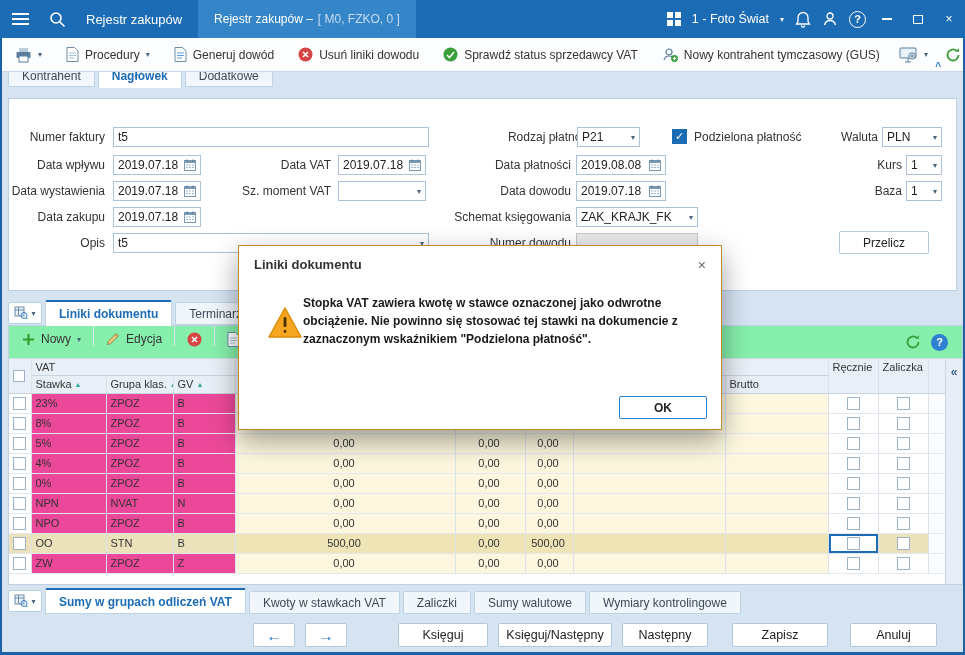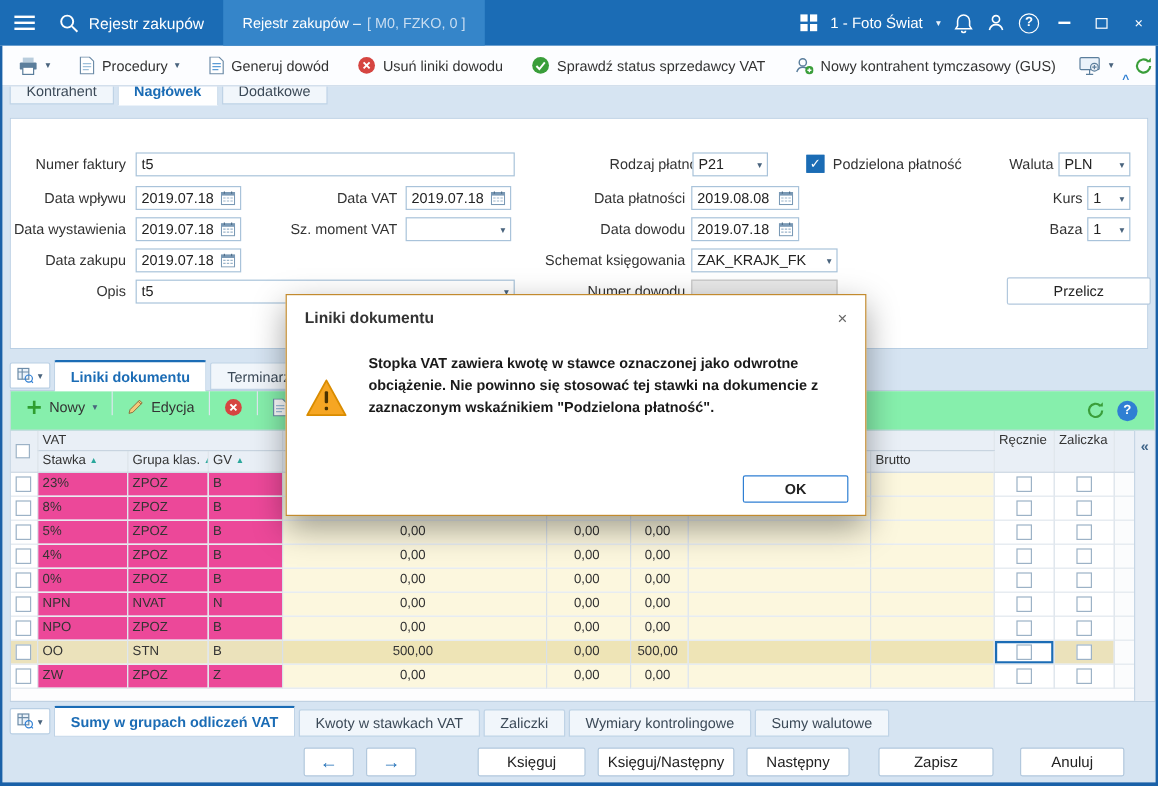--- a/index.html
+++ b/index.html
@@ -12,21 +12,21 @@
   .edge-l{left:0}.edge-r{right:0}
   .edge-b{position:absolute;left:0;right:0;bottom:0;height:3px;background:#1a61a8;z-index:60}
 
   
   .topbar{position:absolute;top:0;left:0;right:0;height:38px;background:#1b6cb5;display:flex;
           align-items:center;color:#fff;z-index:40}
   .tb-menu{width:40px;height:38px;display:flex;flex-direction:column;justify-content:center;
            align-items:center;gap:3px;cursor:pointer}
   .tb-menu .bar{width:17px;height:2px;background:#fff}
   .tb-search{width:34px;height:38px;display:flex;align-items:center;justify-content:center;cursor:pointer}
-  .tb-applabel{margin-left:0;font-size:13px;white-space:nowrap}
+  .tb-applabel{margin-left:12px;font-size:13px;white-space:nowrap}
   .tb-doctab{margin-left:16px;height:38px;display:flex;align-items:center;gap:5px;padding:0 16px;
              background:#3585c9;white-space:nowrap;cursor:pointer}
   .tb-doctab .ref{color:#c8ddf1}
   .tb-right{margin-left:auto;display:flex;align-items:center;gap:11px;padding-right:6px}
   .grid-icon{display:grid;grid-template-columns:6px 6px;grid-gap:2px;cursor:pointer}
   .grid-icon i{width:6px;height:6px;background:#fff;display:block}
   .company{font-size:12.5px;cursor:pointer}
   .chev-w{font-size:8px;color:#e8f1fa;cursor:pointer}
   .icon-btn{display:flex;align-items:center;justify-content:center;cursor:pointer}
   .help-top{width:17px;height:17px;border:1.3px solid #fff;border-radius:50%;font-size:11px;
@@ -118,21 +118,21 @@
   .footer{position:absolute;top:614px;left:0;right:0;height:41px;background:#d6e4f2;z-index:12}
   .footer .btn{top:9px;height:24px;font-size:12.5px}
   .footer .arrow{width:42px;color:#1b6cb5;font-weight:bold;font-size:15px}
 
   
   .dialog{position:absolute;left:238px;top:245px;width:484px;height:185px;background:#fff;
           border:1px solid #c28a2e;box-shadow:0 10px 26px rgba(0,0,0,.38);z-index:50}
   .dlg-title-row{display:flex;align-items:center;justify-content:space-between;padding:11px 15px 6px 15px}
   .dlg-title{font-weight:bold;font-size:13px;color:#333}
   .dlg-close{color:#666;font-size:14px;cursor:pointer;line-height:14px}
-  .dlg-body{display:flex;gap:17px;padding:16px 22px 0 15px;align-items:flex-end}
+  .dlg-body{display:flex;padding:16px 22px 0 28px;align-items:center}
   .warn-icon{flex:none;margin-top:2px}
   .dlg-msg{font-weight:bold;font-size:12px;line-height:1.5;color:#1a1a1a;max-width:400px}
   .dlg-ok{position:absolute;right:14px;bottom:10px;width:88px;height:23px;background:#fff;
           border:1px solid #2f7fd3;border-radius:2px;font-weight:bold;font-size:12px;color:#222;cursor:pointer}
 </style>
 </head>
 <body>
 
 <div class="edge-l"></div>
 <div class="edge-r"></div>
@@ -376,21 +376,21 @@
 
   <label class="f-label" style="left:0;top:134px;width:96px">Opis</label>
   <div class="f-field" style="left:104px;top:134px;width:316px">
     <span class="val">t5</span>
     <span class="chevron">▾</span>
   </div>
   <label class="f-label" style="left:425px;top:134px;width:137px">Numer dowodu</label>
   <div class="f-field disabled" style="left:567px;top:134px;width:122px">
     <span class="val"></span>
   </div>
-  <button class="btn" style="left:830px;top:132px;width:120px">Przelicz</button>
+  <button class="btn" style="left:830px;top:132px;width:90px">Przelicz</button>
 </div>
 
 <div class="section-tabs" id="lines-tabs">
   <div class="view-btn">
     <svg width="14" height="14" viewBox="0 0 14 14">
         <rect x="1" y="1" width="9" height="9" fill="#eaf2fa" stroke="#6d8ca8"></rect>
         <path d="M1 4h9M4.5 1v9" stroke="#6d8ca8"></path>
         <circle cx="10" cy="9.5" r="3" fill="none" stroke="#2f7fd3"></circle>
         <path d="M12 11.5l1.5 1.5" stroke="#2f7fd3"></path>
       </svg>
@@ -632,24 +632,24 @@
   <div class="tab active">
       <span>Sumy w grupach odliczeń VAT</span>
     </div>
   <div class="tab">
       <span>Kwoty w stawkach VAT</span>
     </div>
   <div class="tab">
       <span>Zaliczki</span>
     </div>
   <div class="tab">
+      <span>Sumy walutowe</span>
+    </div>
+  <div class="tab">
       <span>Wymiary kontrolingowe</span>
-    </div>
-  <div class="tab">
-      <span>Sumy walutowe</span>
     </div>
 </div>
 
 <div class="footer">
   <button class="btn arrow" style="left:253px"><span>←</span></button>
   <button class="btn arrow" style="left:305px"><span>→</span></button>
   <button class="btn" style="left:398px;width:90px">Księguj</button>
   <button class="btn" style="left:498px;width:114px">Księguj/Następny</button>
   <button class="btn" style="left:622px;width:86px">Następny</button>
   <button class="btn" style="left:732px;width:96px">Zapisz</button>

